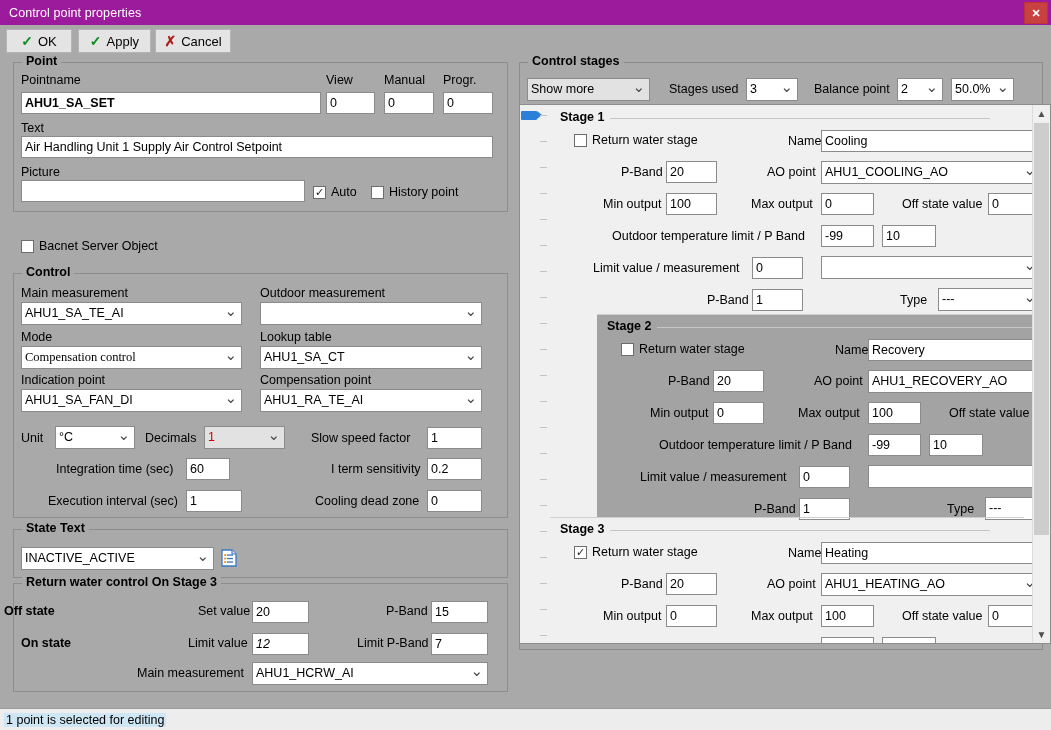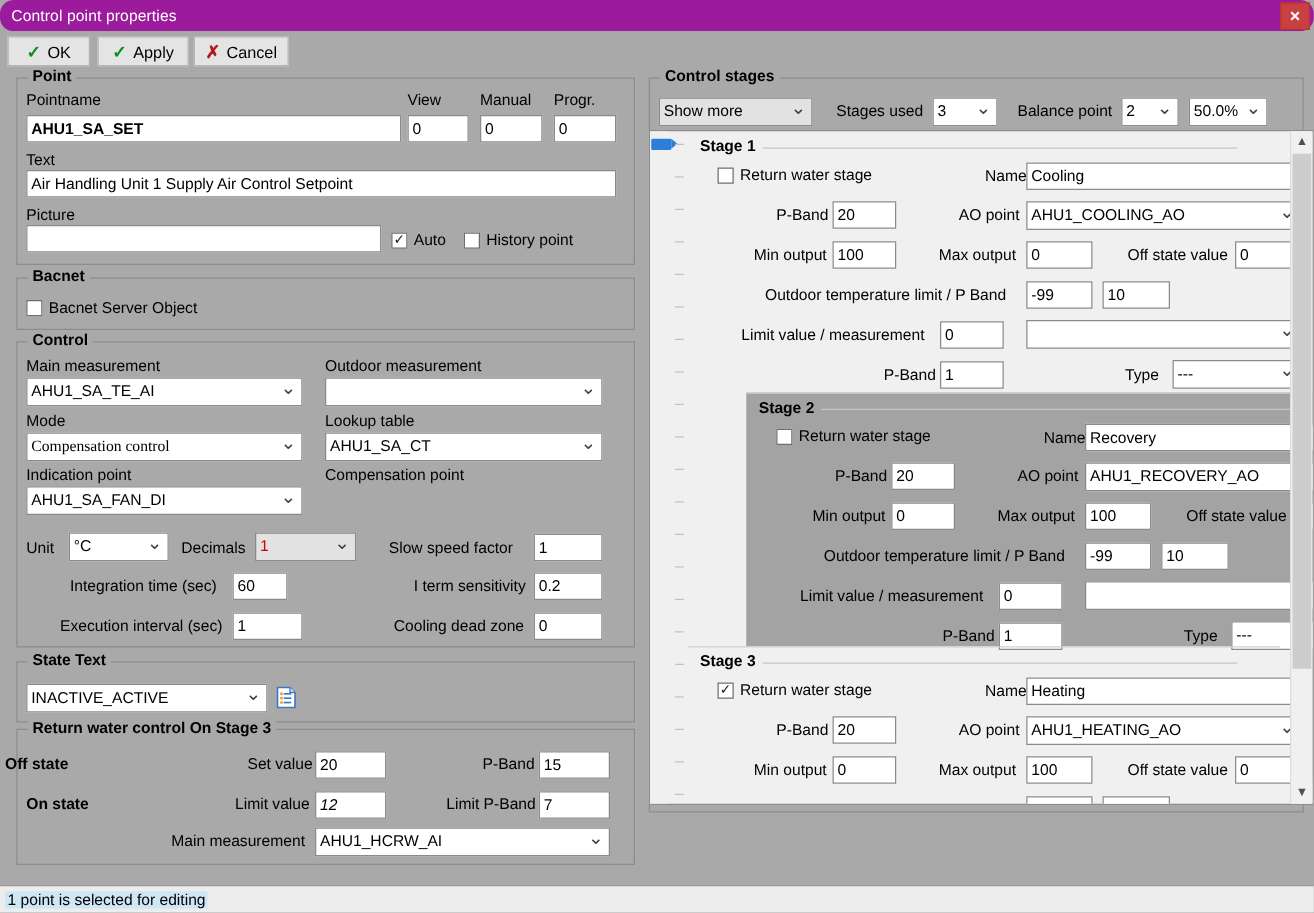--- a/index.html
+++ b/index.html
@@ -11,21 +11,21 @@
     font-size:12.5px;
     color:#000;
     -webkit-font-smoothing:antialiased;
   }
   .win{position:relative;width:1051px;height:730px;background:#a9a9a9;}
 
   
   .titlebar{
     position:absolute;left:0;top:0;width:1051px;height:25px;
     background:#9c1a9c;
-    display:flex;align-items:center;border-radius:11px;
+    display:flex;align-items:center;
   }
   .titlebar .ttl{color:#fff;font-size:12.5px;padding-left:9px;letter-spacing:.1px;}
   .closebtn{
     position:absolute;right:3px;top:2px;width:22px;height:20px;
     background:#c94040;border:1px solid #b33;
     color:#fff;font-size:11px;font-weight:bold;
     display:flex;align-items:center;justify-content:center;cursor:pointer;
   }
 
   
@@ -170,23 +170,20 @@
   <div class="tf" style="left:21px;top:180px;width:284px;"></div>
   <div class="chk" style="left:313px;top:185px;">
     <span class="box on"></span>
     <span>Auto</span>
   </div>
   <div class="chk" style="left:371px;top:185px;">
     <span class="box"></span>
     <span>History point</span>
   </div>
 
-  <div class="group" style="left:13px;top:222px;width:495px;height:42px;">
-    <div class="leg">Bacnet</div>
-  </div>
   <div class="chk" style="left:21px;top:239px;">
     <span class="box"></span>
     <span>Bacnet Server Object</span>
   </div>
 
   <div class="group" style="left:13px;top:273px;width:495px;height:245px;">
     <div class="leg">Control</div>
   </div>
 
   <div class="lbl" style="left:21px;top:286px;">Main measurement</div>
@@ -210,20 +207,24 @@
     <span>AHU1_SA_CT</span>
     <span class="arr"></span>
   </div>
 
   <div class="lbl" style="left:21px;top:373px;">Indication point</div>
   <div class="cb" style="left:21px;top:389px;width:221px;">
     <span>AHU1_SA_FAN_DI</span>
     <span class="arr"></span>
   </div>
   <div class="lbl" style="left:260px;top:373px;">Compensation point</div>
+  <div class="cb" style="left:260px;top:389px;width:222px;">
+    <span>AHU1_RA_TE_AI</span>
+    <span class="arr"></span>
+  </div>
 
   <div class="lbl" style="left:21px;top:431px;">Unit</div>
   <div class="cb" style="left:55px;top:426px;width:80px;">
     <span>°C</span>
     <span class="arr"></span>
   </div>
   <div class="lbl" style="left:145px;top:431px;">Decimals</div>
   <div class="cb gray" style="left:204px;top:426px;width:81px;">
     <span class="red">1</span>
     <span class="arr"></span>

